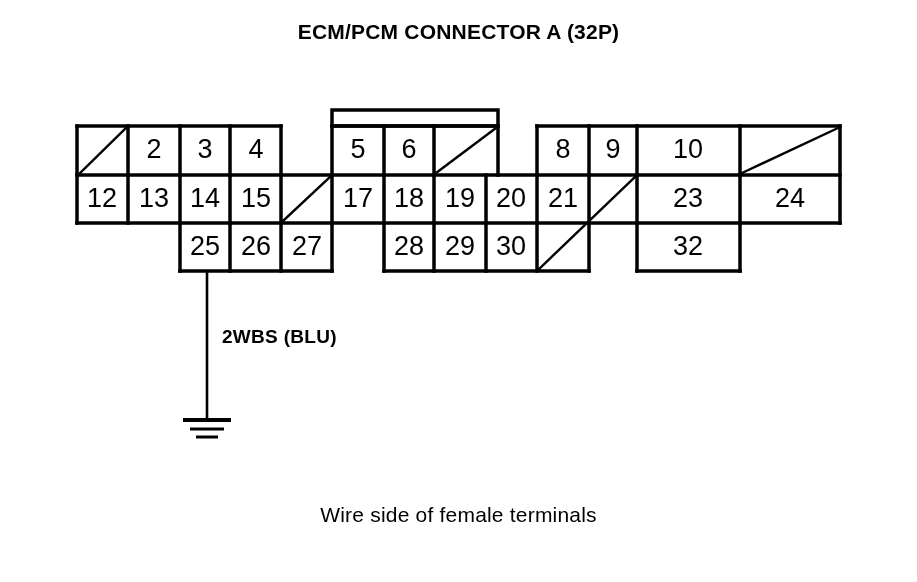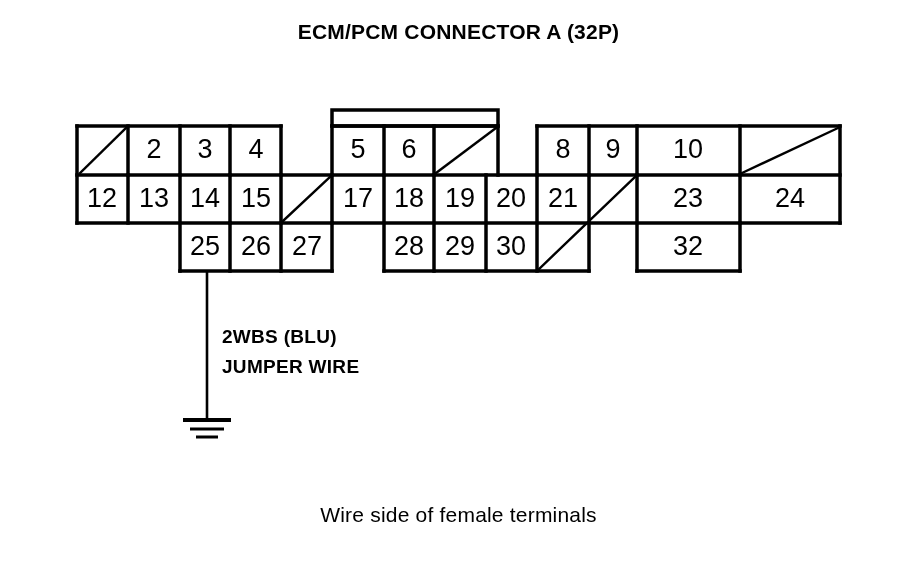--- a/index.html
+++ b/index.html
@@ -157,16 +157,15 @@
 
     <g fill="none" stroke="#000000" stroke-linecap="butt">
       <path d="M207,271 L207,420" stroke-width="2.6"></path>
       <path d="M183,420 L231,420" stroke-width="4"></path>
       <path d="M190,429 L224,429" stroke-width="3"></path>
       <path d="M196,437 L218,437" stroke-width="3"></path>
     </g>
   </svg>
 
   <div class="wirelabel" id="wire-label-1">2WBS (BLU)</div>
-  <div class="wirelabel" id="wire-label-2">JUMPER WIRE</div>
 
   <div id="caption">Wire side of female terminals</div>
 </div>
 
 </body></html>

